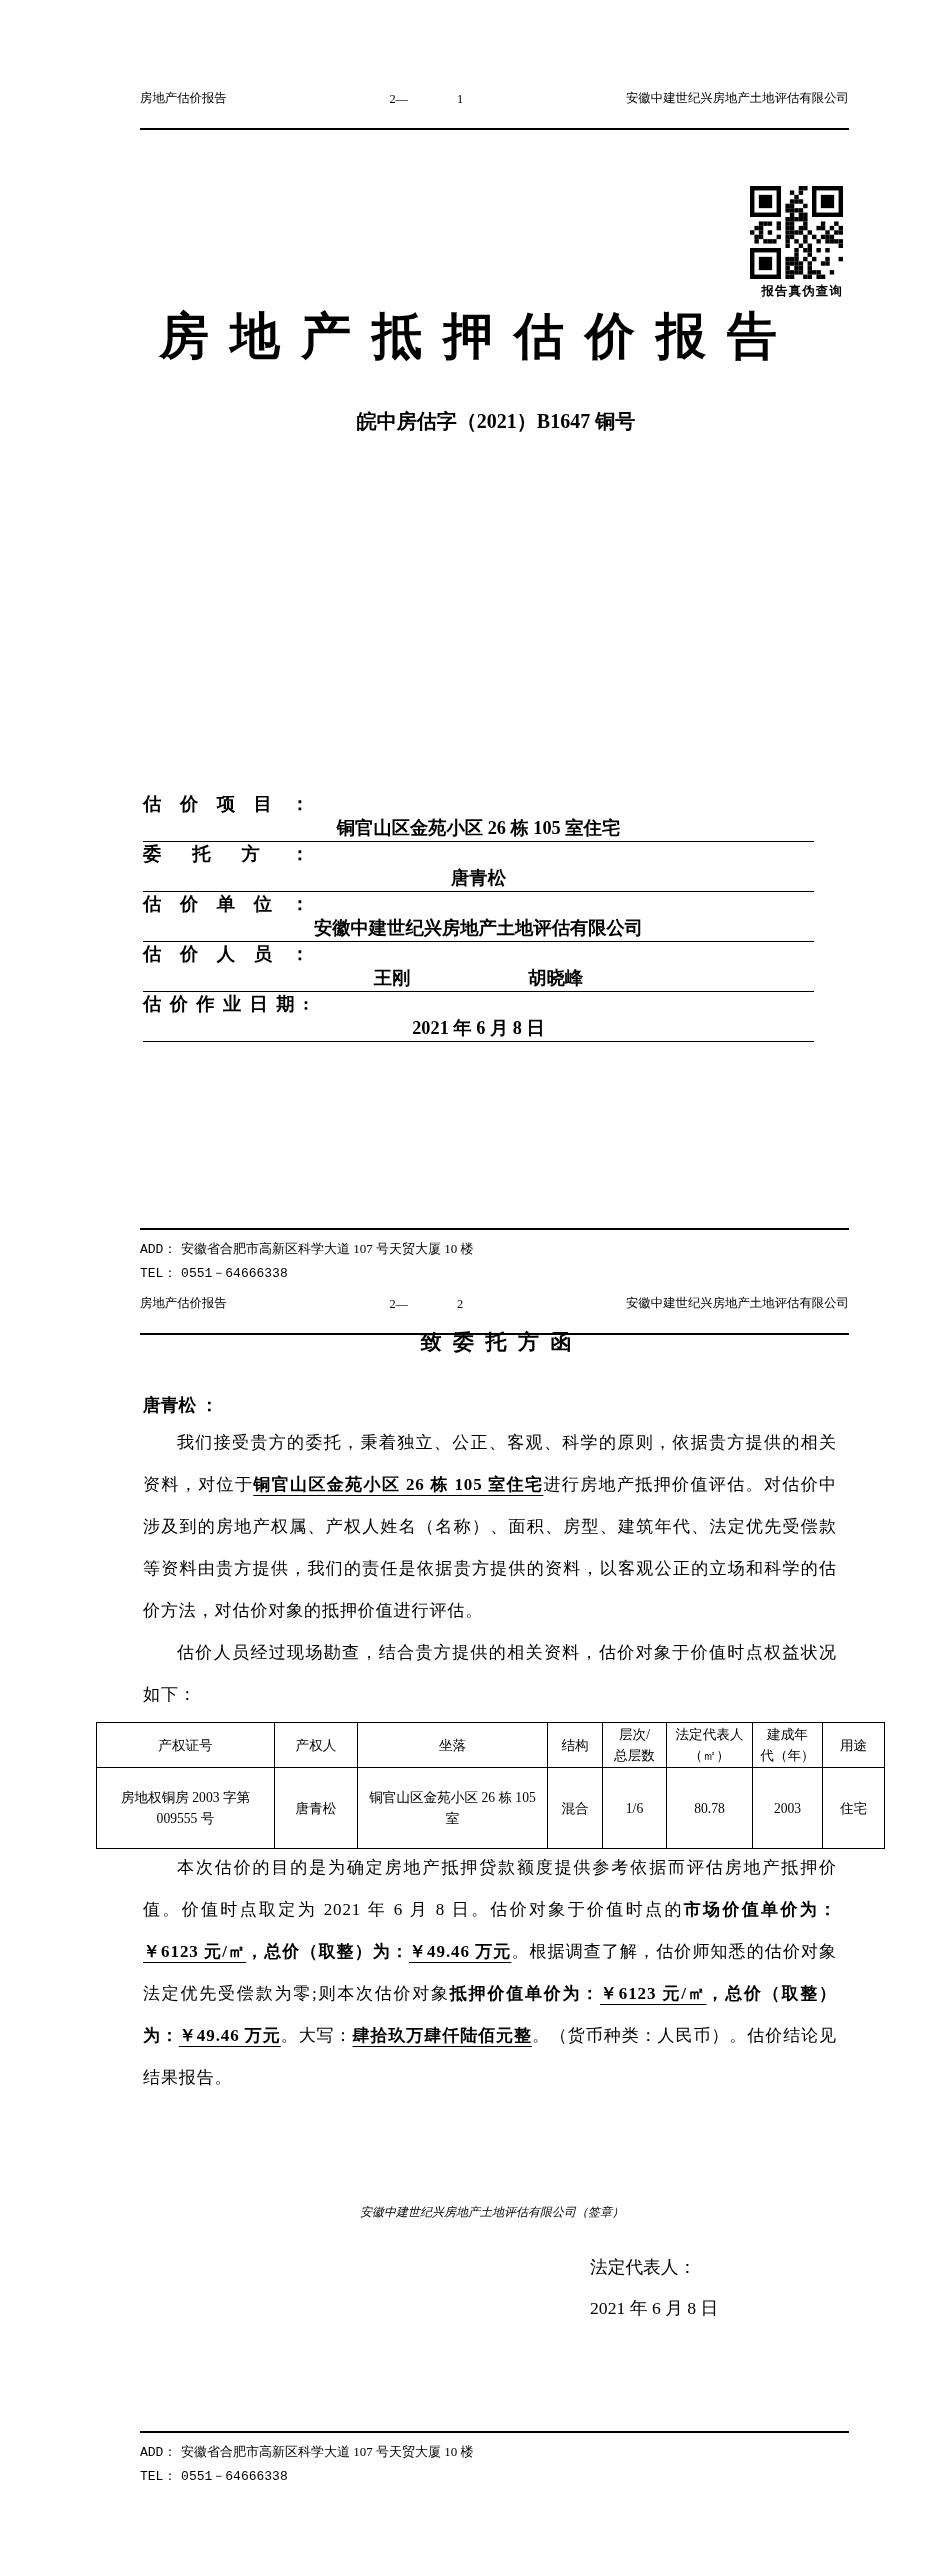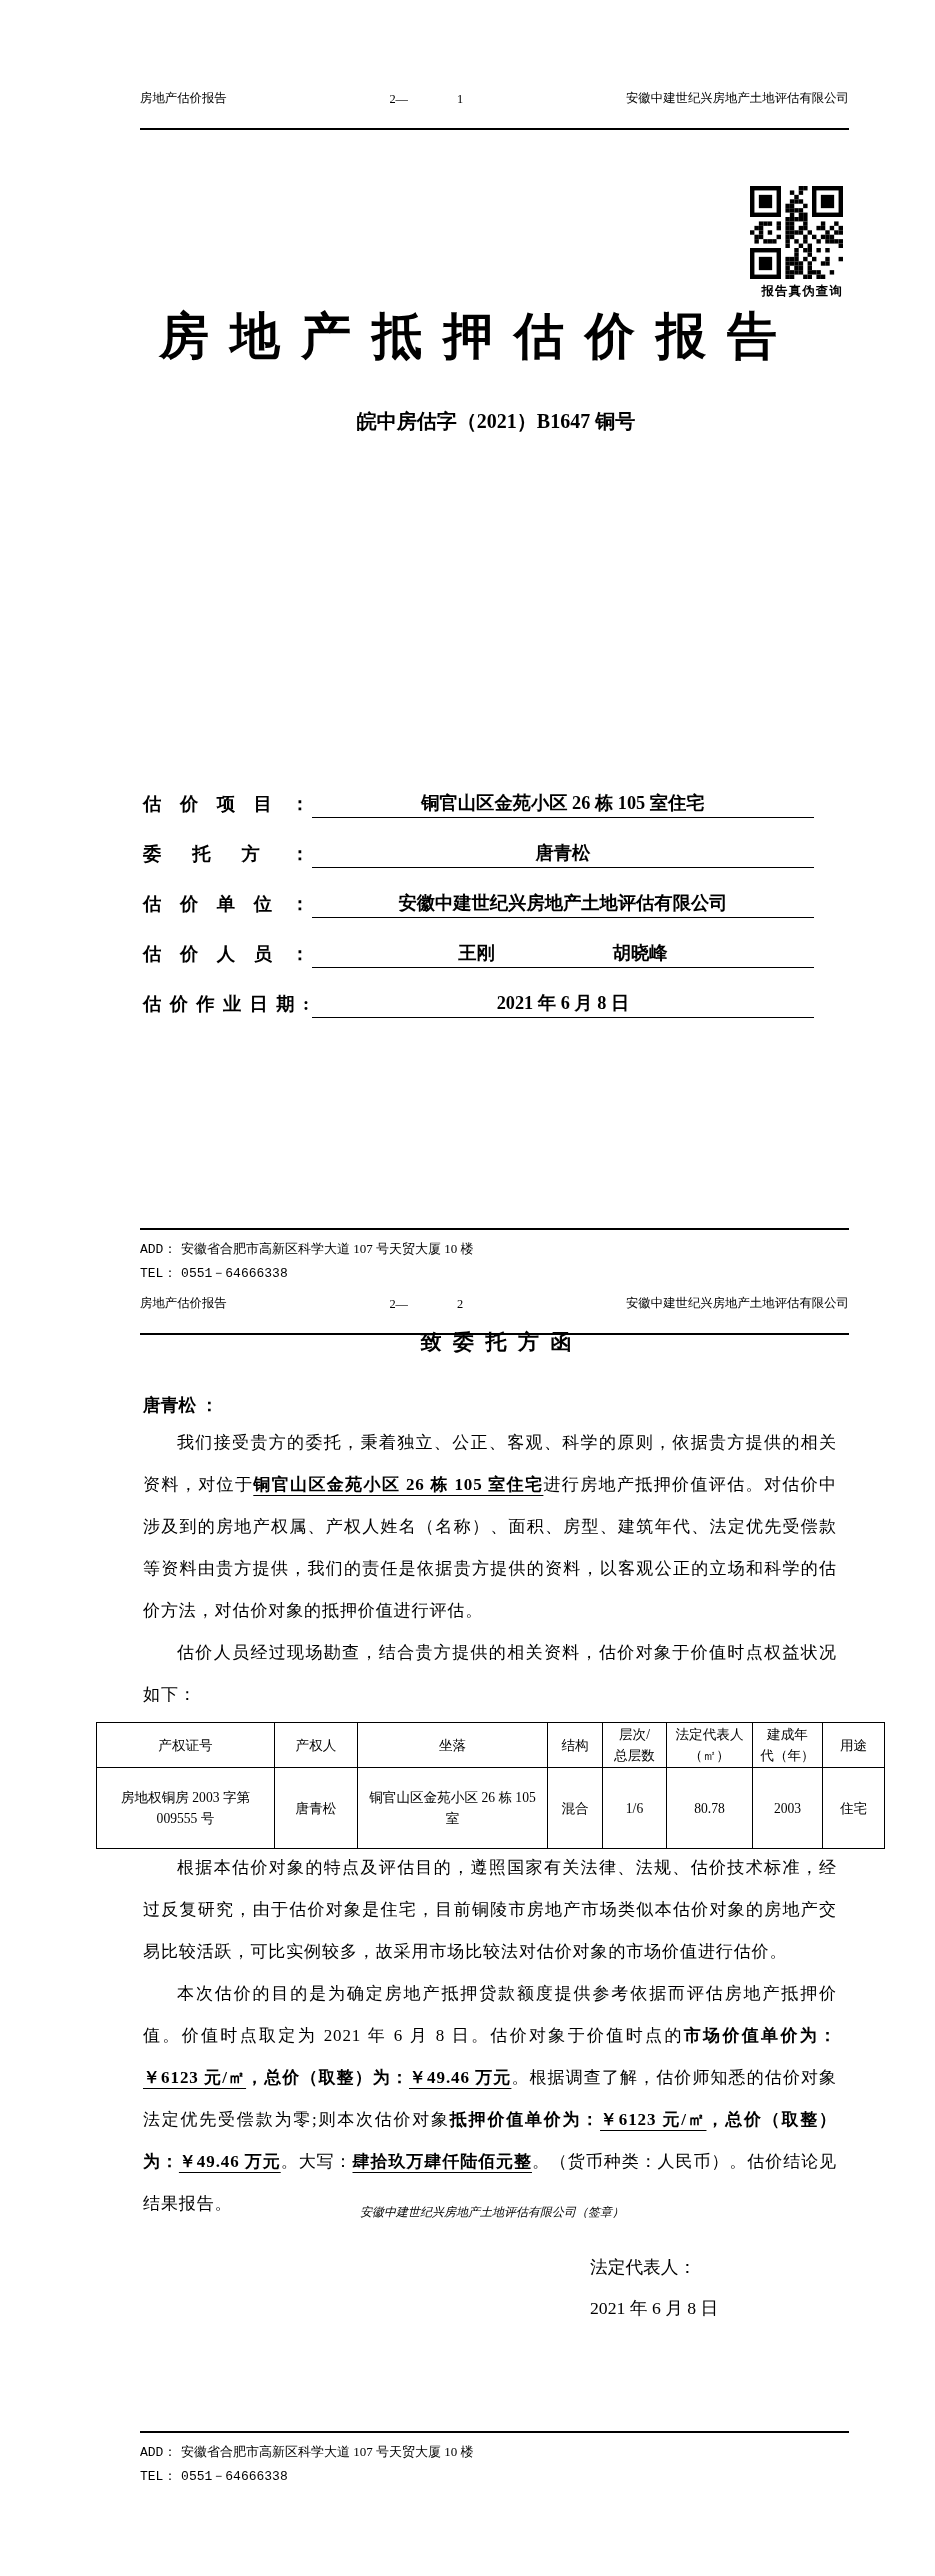--- a/index.html
+++ b/index.html
@@ -24,21 +24,21 @@
   
   .qr-wrap{left:750px;top:186px;width:93px;text-align:right;}
   .qr-wrap svg{display:block;width:93px;height:93px;}
   .qr-caption{font-size:12.4px;font-weight:bold;letter-spacing:1.2px;margin-top:4.1px;white-space:nowrap;}
   .main-title{
     left:0;top:303px;width:936px;text-align:center;
     font-size:50px;font-weight:bold;letter-spacing:0.42em;text-indent:0.42em;white-space:nowrap;
   }
   .sub-title{left:142px;top:408px;width:708px;text-align:center;font-size:20px;font-weight:bold;}
   .fields{left:143px;top:791px;width:671px;}
-  .f-row{display:flex;height:27px;margin-bottom:23px;}
+  .f-row{display:flex;height:27px;margin-bottom:23px;flex-direction:column;}
   .f-label{
     width:166px;margin-right:2.9px;font-size:18.3px;font-weight:bold;
     text-align:justify;text-align-last:justify;white-space:nowrap;flex:none;
   }
   .f-value{
     flex:1;border-bottom:1.8px solid #000;text-align:center;
     font-size:18.3px;font-weight:bold;line-height:25px;white-space:nowrap;
   }
   .f-value.two{display:flex;justify-content:center;gap:118px;}
   
@@ -310,21 +310,20 @@
           <td>1/6</td>
           <td>80.78</td>
           <td>2003</td>
           <td>住宅</td>
         </tr>
       </tbody>
     </table>
   </div>
 
   <div class="abs body-block" style="top:1847px;">
-    <p><span>根据本估价对象的特点及评估目的，遵照国家有关法律、法规、估价技术标准，经过反复研究，由于估价对象是住宅，目前铜陵市房地产市场类似本估价对象的房地产交易比较活跃，可比实例较多，故采用市场比较法对估价对象的市场价值进行估价。</span></p>
     <p><span>本次估价的目的是为确定房地产抵押贷款额度提供参考依据而评估房地产抵押价值。价值时点取定为 2021 年 6 月 8 日。估价对象于价值时点的</span><span class="seg-b">市场价值单价为：</span><span class="seg-b seg-u">￥6123 元/㎡</span><span class="seg-b">，</span><span class="seg-b">总价（取整）为：</span><span class="seg-b seg-u">￥49.46 万元</span><span>。根据调查了解，估价师知悉的估价对象法定优先受偿款为零;则本次估价对象</span><span class="seg-b">抵押价值单价为：</span><span class="seg-b seg-u">￥6123 元/㎡</span><span class="seg-b">，总价（取整）为：</span><span class="seg-b seg-u">￥49.46 万元</span><span>。大写：</span><span class="seg-b seg-u">肆拾玖万肆仟陆佰元整</span><span>。（货币种类：人民币）。估价结论见结果报告。</span></p>
   </div>
 
   <div class="abs sig-company">安徽中建世纪兴房地产土地评估有限公司（签章）</div>
   <div class="abs sig-rep">法定代表人：</div>
   <div class="abs sig-date">2021 年 6 月 8 日</div>
 
   <div class="abs run-footer" style="top:2431px;">
     <div>
       <span class="mono">ADD：</span><span>安徽省合肥市高新区科学大道 107 号天贸大厦 10 楼</span>

